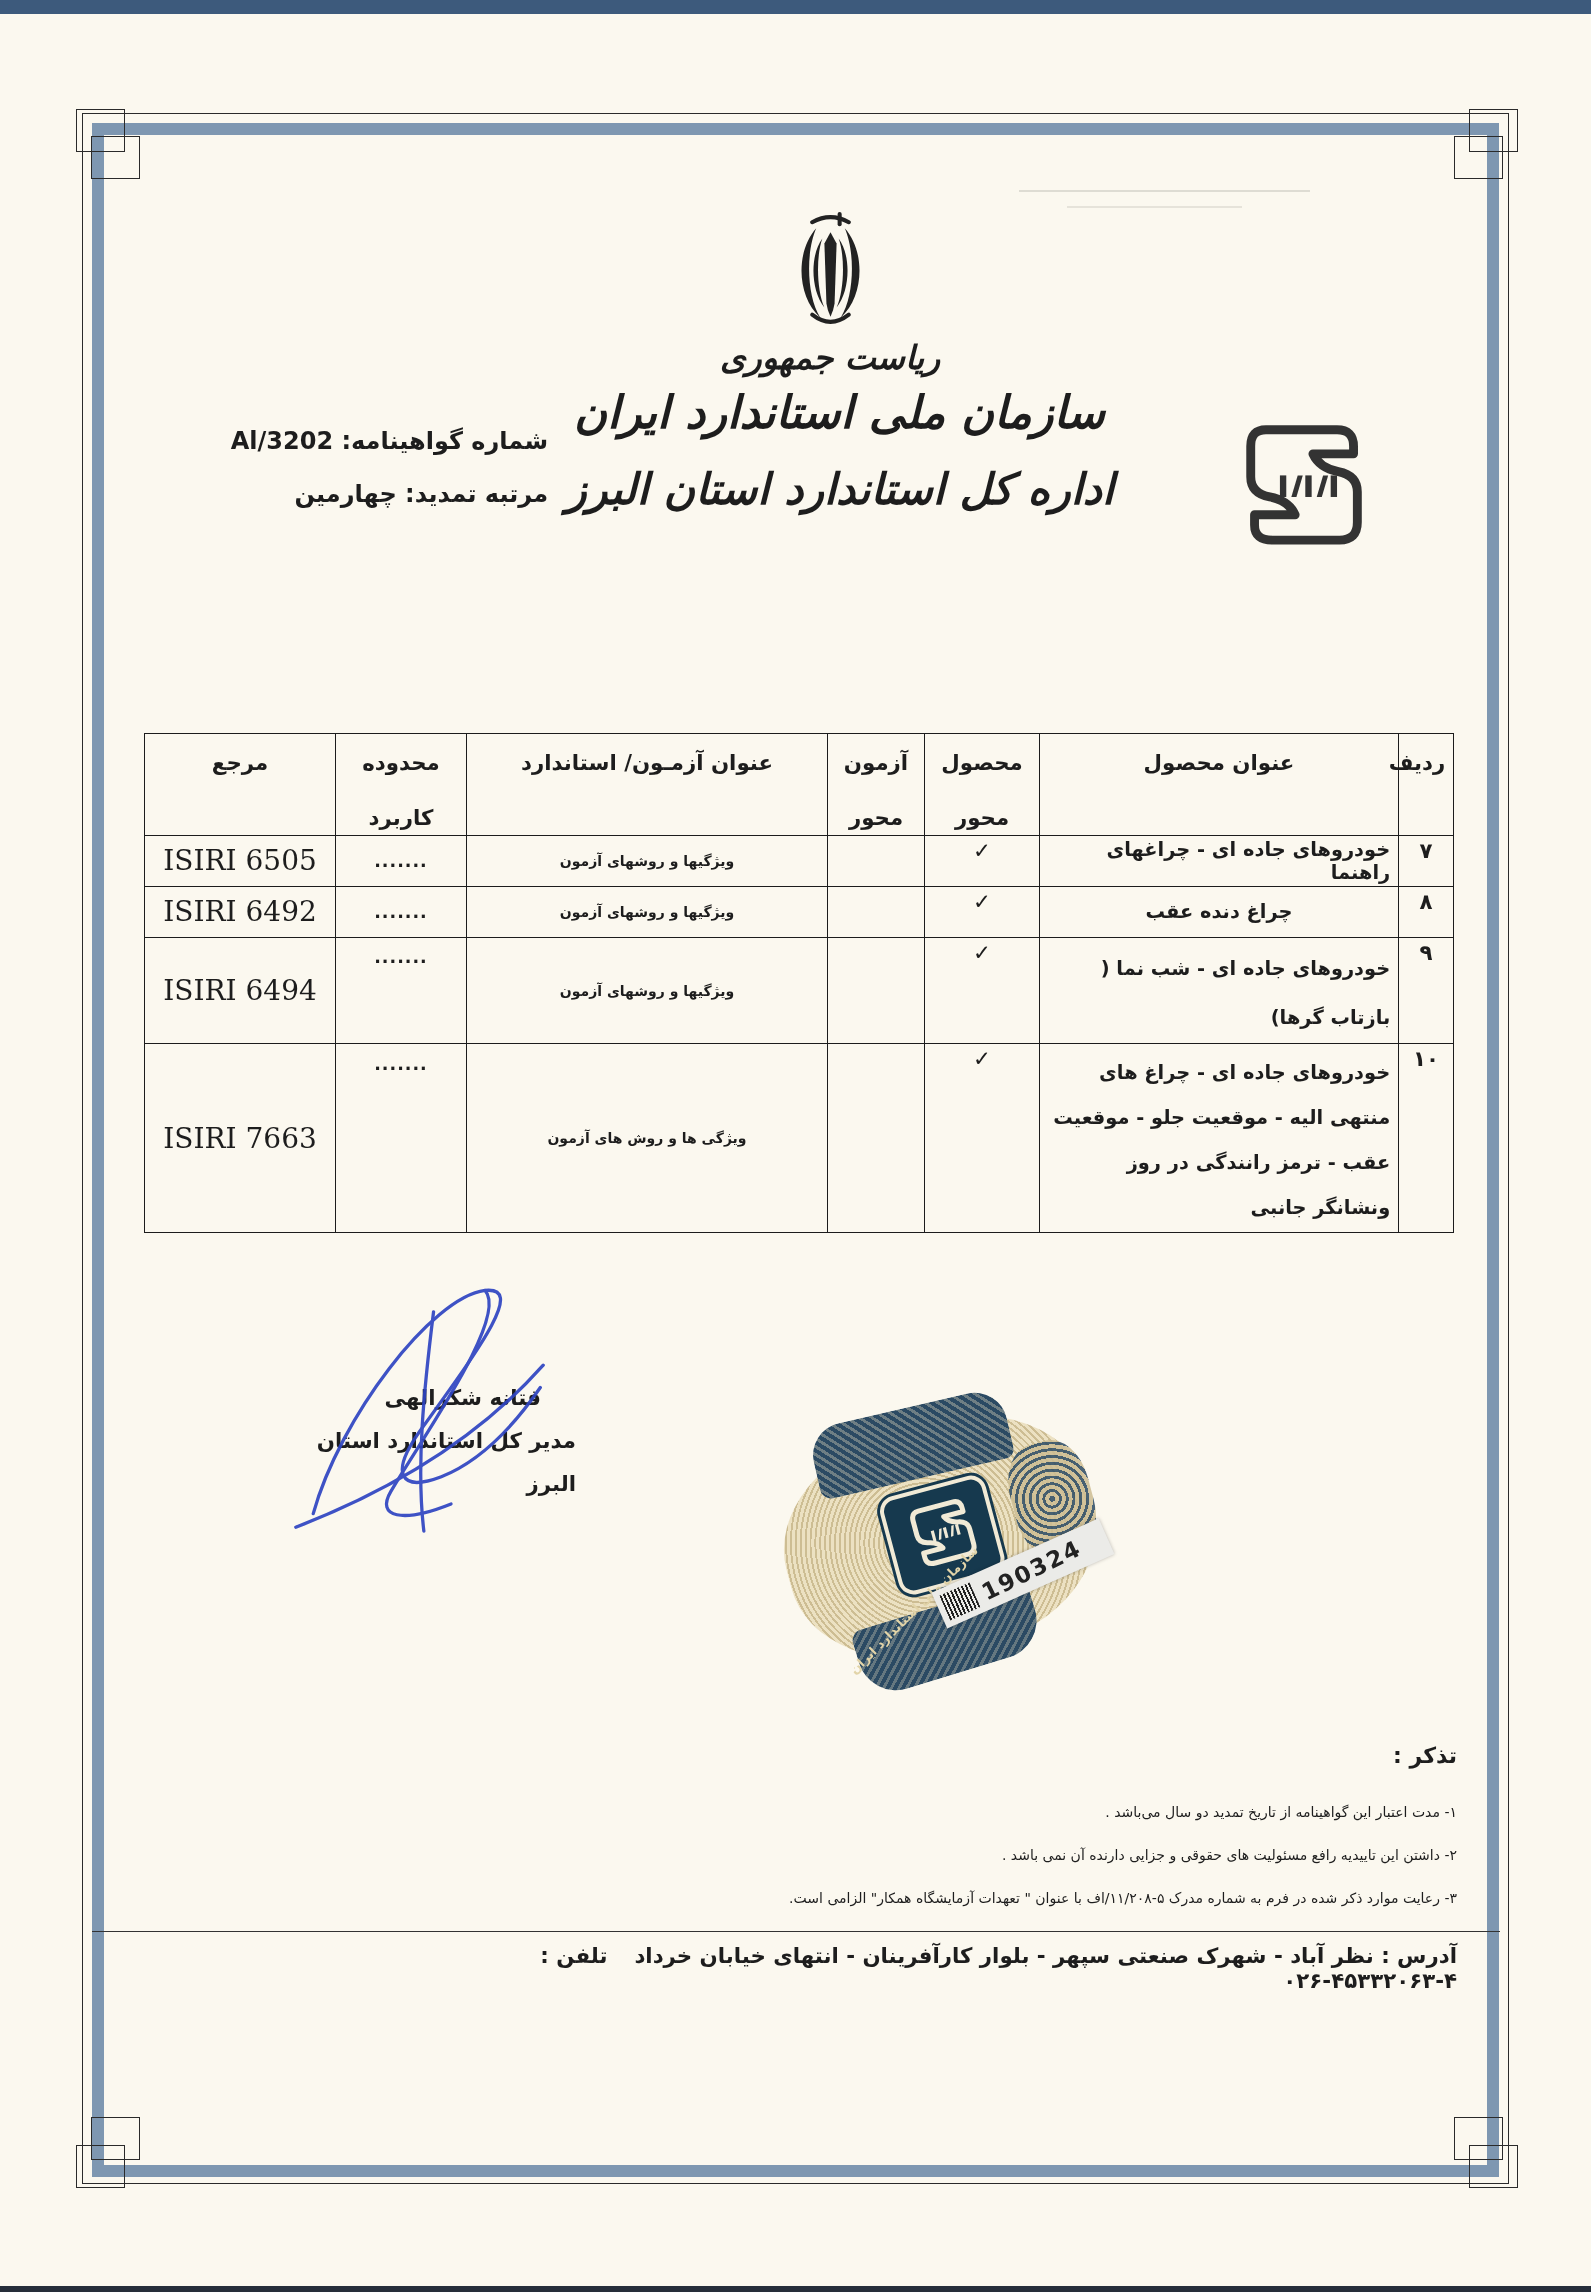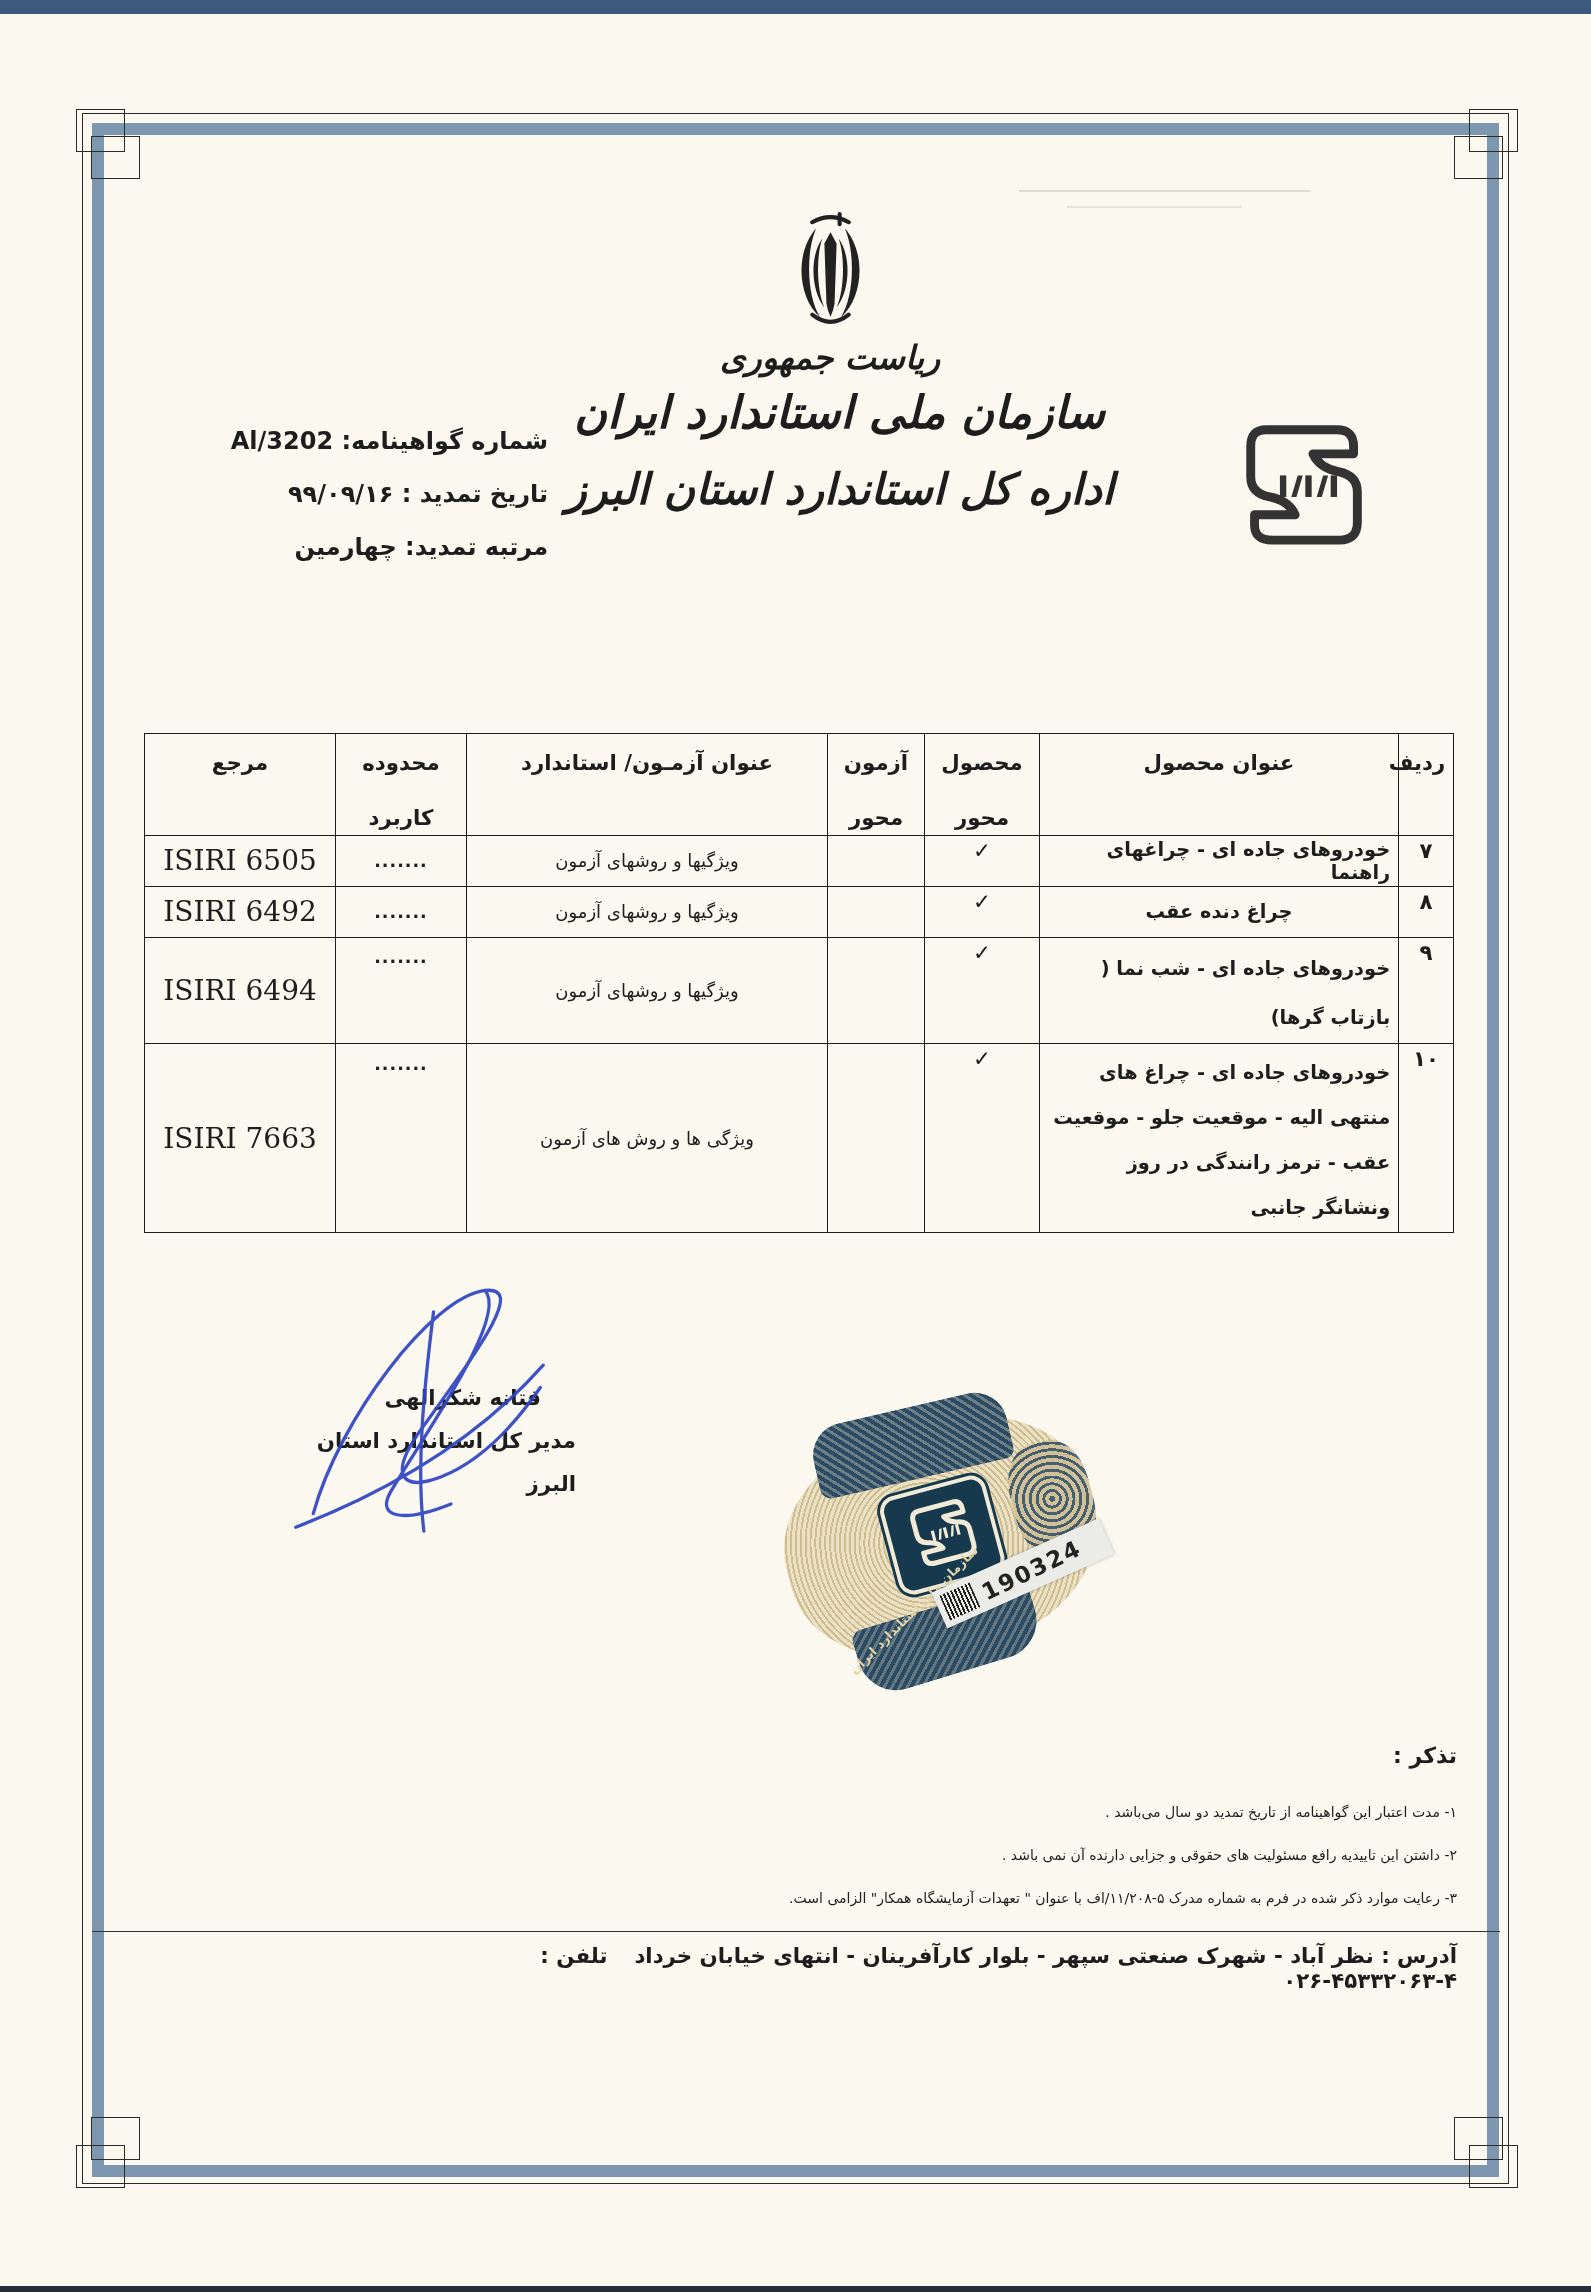--- a/index.html
+++ b/index.html
@@ -31,21 +31,21 @@
   
   table.products{position:absolute;left:144px;top:733px;width:1309px;border-collapse:collapse;
                  direction:rtl;table-layout:fixed;}
   table.products th,table.products td{border:1.9px solid #1c1c1c;padding:1.9px 7.8px;}
   table.products th{font-size:21.3px;font-weight:bold;vertical-align:top;padding-top:15.5px;}
   th .stack{display:flex;flex-direction:column;justify-content:space-between;height:80px;align-items:center;gap:9px;}
   td.prod{font-size:19.4px;font-weight:bold;text-align:right;padding-right:13.6px;}
   td.prod.center{text-align:center;}
   td.no{font-size:21.3px;font-weight:bold;text-align:center;vertical-align:top;padding-top:7.8px;}
   td.chk{font-size:21.3px;text-align:center;vertical-align:top;padding-top:7.8px;}
-  td.tt{font-size:18px;font-weight:normal;text-align:center;}
+  td.tt{font-size:14px;font-weight:bold;text-align:center;}
   td.dots{font-size:17.5px;font-weight:bold;text-align:center;letter-spacing:1px;}
   td.dots.top{vertical-align:top;padding-top:9.7px;}
   td.ref{font-family:"DejaVu Serif",serif;font-size:28px;text-align:center;}
   tr.r9 td.prod{line-height:49px;vertical-align:top;padding-top:5.8px;}
   tr.r10 td.prod{line-height:45px;vertical-align:top;padding-top:5.8px;}
   
   .sig-text{left:312px;top:1376px;width:264px;direction:rtl;text-align:right;
             font-size:21.3px;font-weight:bold;line-height:43px;}
   .sig-text .name{margin-right:35px;}
   .sig-svg{left:286px;top:1273px;width:267px;height:262px;z-index:5;}
@@ -121,24 +121,20 @@
 </svg>
 
 <div class="abs presidency">ریاست جمهوری</div>
 <div class="abs org1">سازمان ملی استاندارد ایران</div>
 <div class="abs org2">اداره کل استاندارد استان البرز</div>
 
 <div class="abs cert">
   <div class="line">
     <span>شماره گواهینامه:</span>
     <span>Al/3202</span>
-  </div>
-  <div class="line">
-    <span>تاریخ تمدید :</span>
-    <span>۹۹/۰۹/۱۶</span>
   </div>
   <div class="line">
     <span>مرتبه تمدید:</span>
     <span>چهارمین</span>
   </div>
 </div>
 
 <svg class="abs isiri" viewBox="0 0 130 115">
   <path d="M37,10 L93,10 Q106,10 106,23 L106,29 L74,29 Q79,40 94,43 Q109,46 109,59 L109,83 Q109,97 95,97 L42,97 Q28,97 28,85 L28,77 L60,77 Q55,66 40,63 Q25,60 25,47 L25,23 Q25,10 37,10 Z" fill="none" stroke="#333" stroke-width="7" stroke-linejoin="round"></path>
   <g fill="#333">

